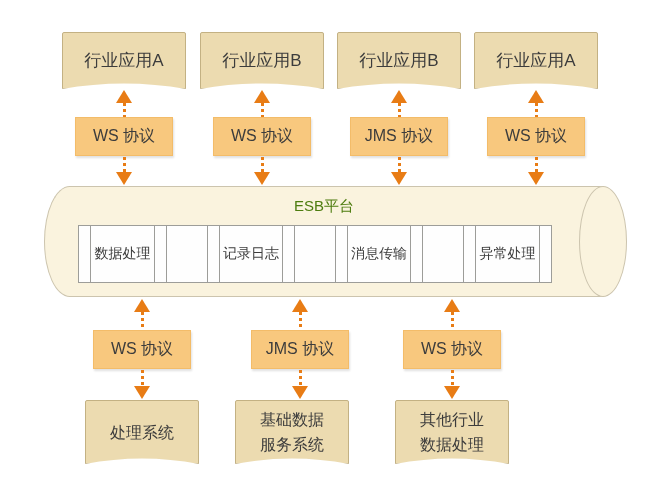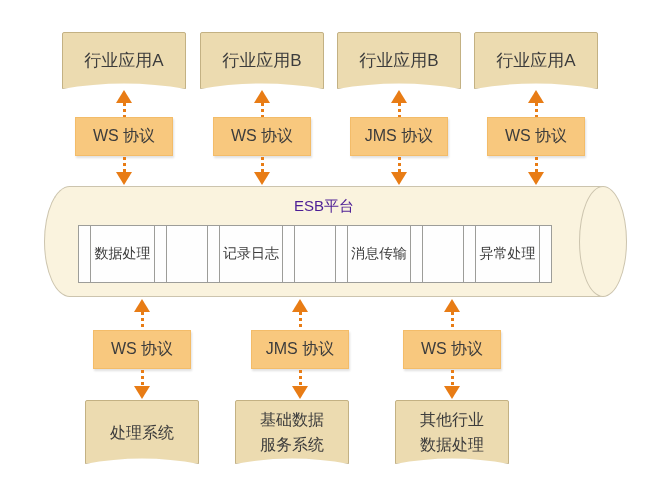--- a/index.html
+++ b/index.html
@@ -32,21 +32,21 @@
   
   .cyl-body{
     position:absolute;left:44px;top:186px;width:560px;height:111px;background:#faf3de;
     border:1px solid #ccc4ae;border-right:none;box-sizing:border-box;
     border-top-left-radius:26px 56px;border-bottom-left-radius:26px 56px;
   }
   .cyl-cap{
     position:absolute;left:579px;top:186px;width:48px;height:111px;background:#faf3de;
     border:1px solid #ccc4ae;border-radius:50%;box-sizing:border-box;
   }
-  .esb-title{position:absolute;left:44px;top:197px;width:560px;text-align:center;font-size:15px;color:#4c1d95;}
+  .esb-title{position:absolute;left:44px;top:197px;width:560px;text-align:center;font-size:15px;color:#4d7c0f;}
   
   .strip{
     position:absolute;left:78px;top:225px;width:474px;height:58px;background:#fefefe;
     border:1px solid #9d9d99;box-sizing:border-box;
     display:flex;justify-content:space-between;align-items:stretch;
   }
   .module{display:flex;width:88px;border-left:1px solid #9d9d99;border-right:1px solid #9d9d99;box-sizing:border-box;}
   .module:first-child{border-left:none;}
   .module:last-child{border-right:none;}
   .m-edge{width:12px;box-sizing:border-box;}

